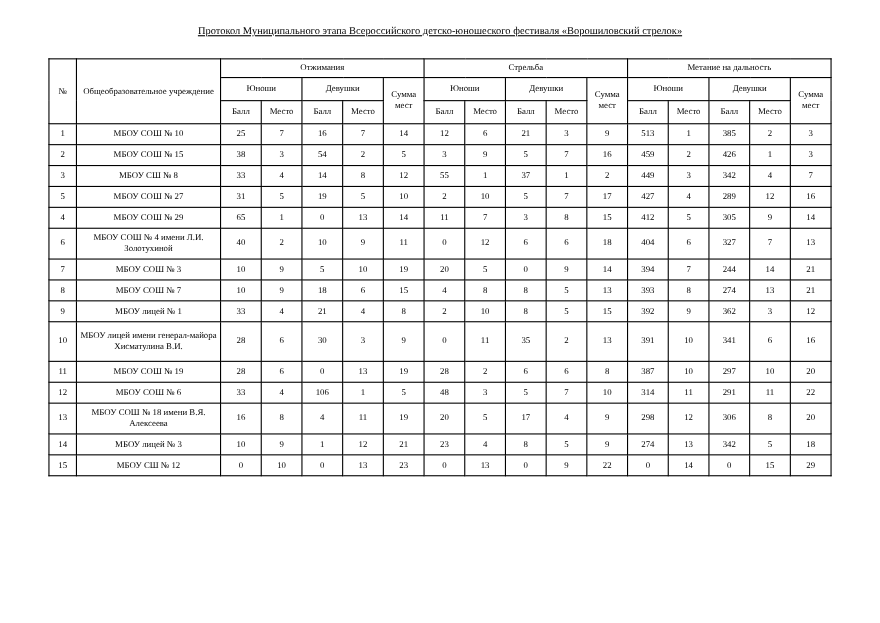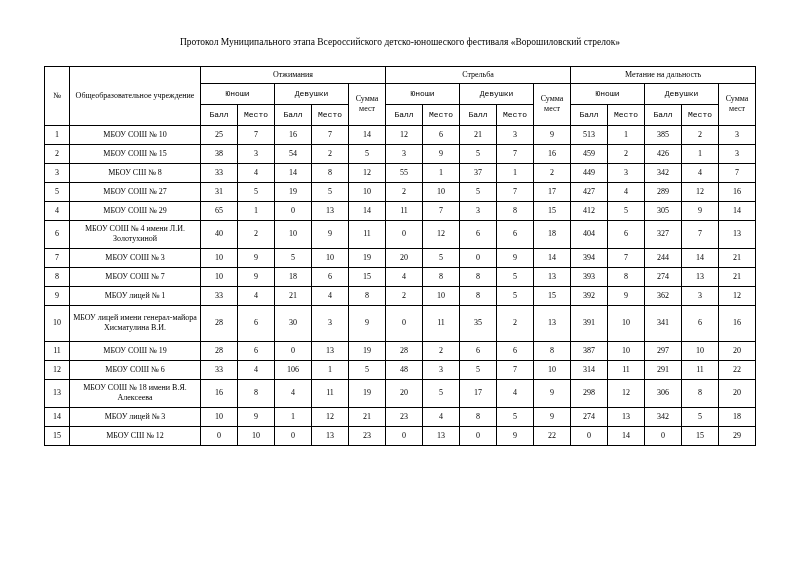--- a/index.html
+++ b/index.html
@@ -24,21 +24,22 @@
   }
   .doc-title {
     text-align: center;
     font-size: 9.5px;
     line-height: 1.45;
     margin: 0;
     padding: 0 40px;
   }
   .title-line-1 {
     display: block;
-    padding-top: 36px;
+    padding-top: 23px;
+    text-decoration: underline;
   }
   .title-line-2 {
     display: block;
   }
   table.protocol {
     border-collapse: collapse;
     table-layout: fixed;
     margin: 0 auto;
     margin-top: 16px;
     width: 712px;
@@ -62,21 +63,20 @@
     width: 22px;
   }
   td.org-col, th.org-col {
     width: 128px;
     text-align: center;
     margin-left: 48px;
   }
   th.sub {
     font-size: 8px;
     height: 18px;
-    font-family: Liberation Mono, monospace;
   }
   th.sum {
     font-size: 8px;
   }
   td.idx {
     vertical-align: top;
     text-align: center;
     font-size: 8px;
     padding-top: 2px;
   }

